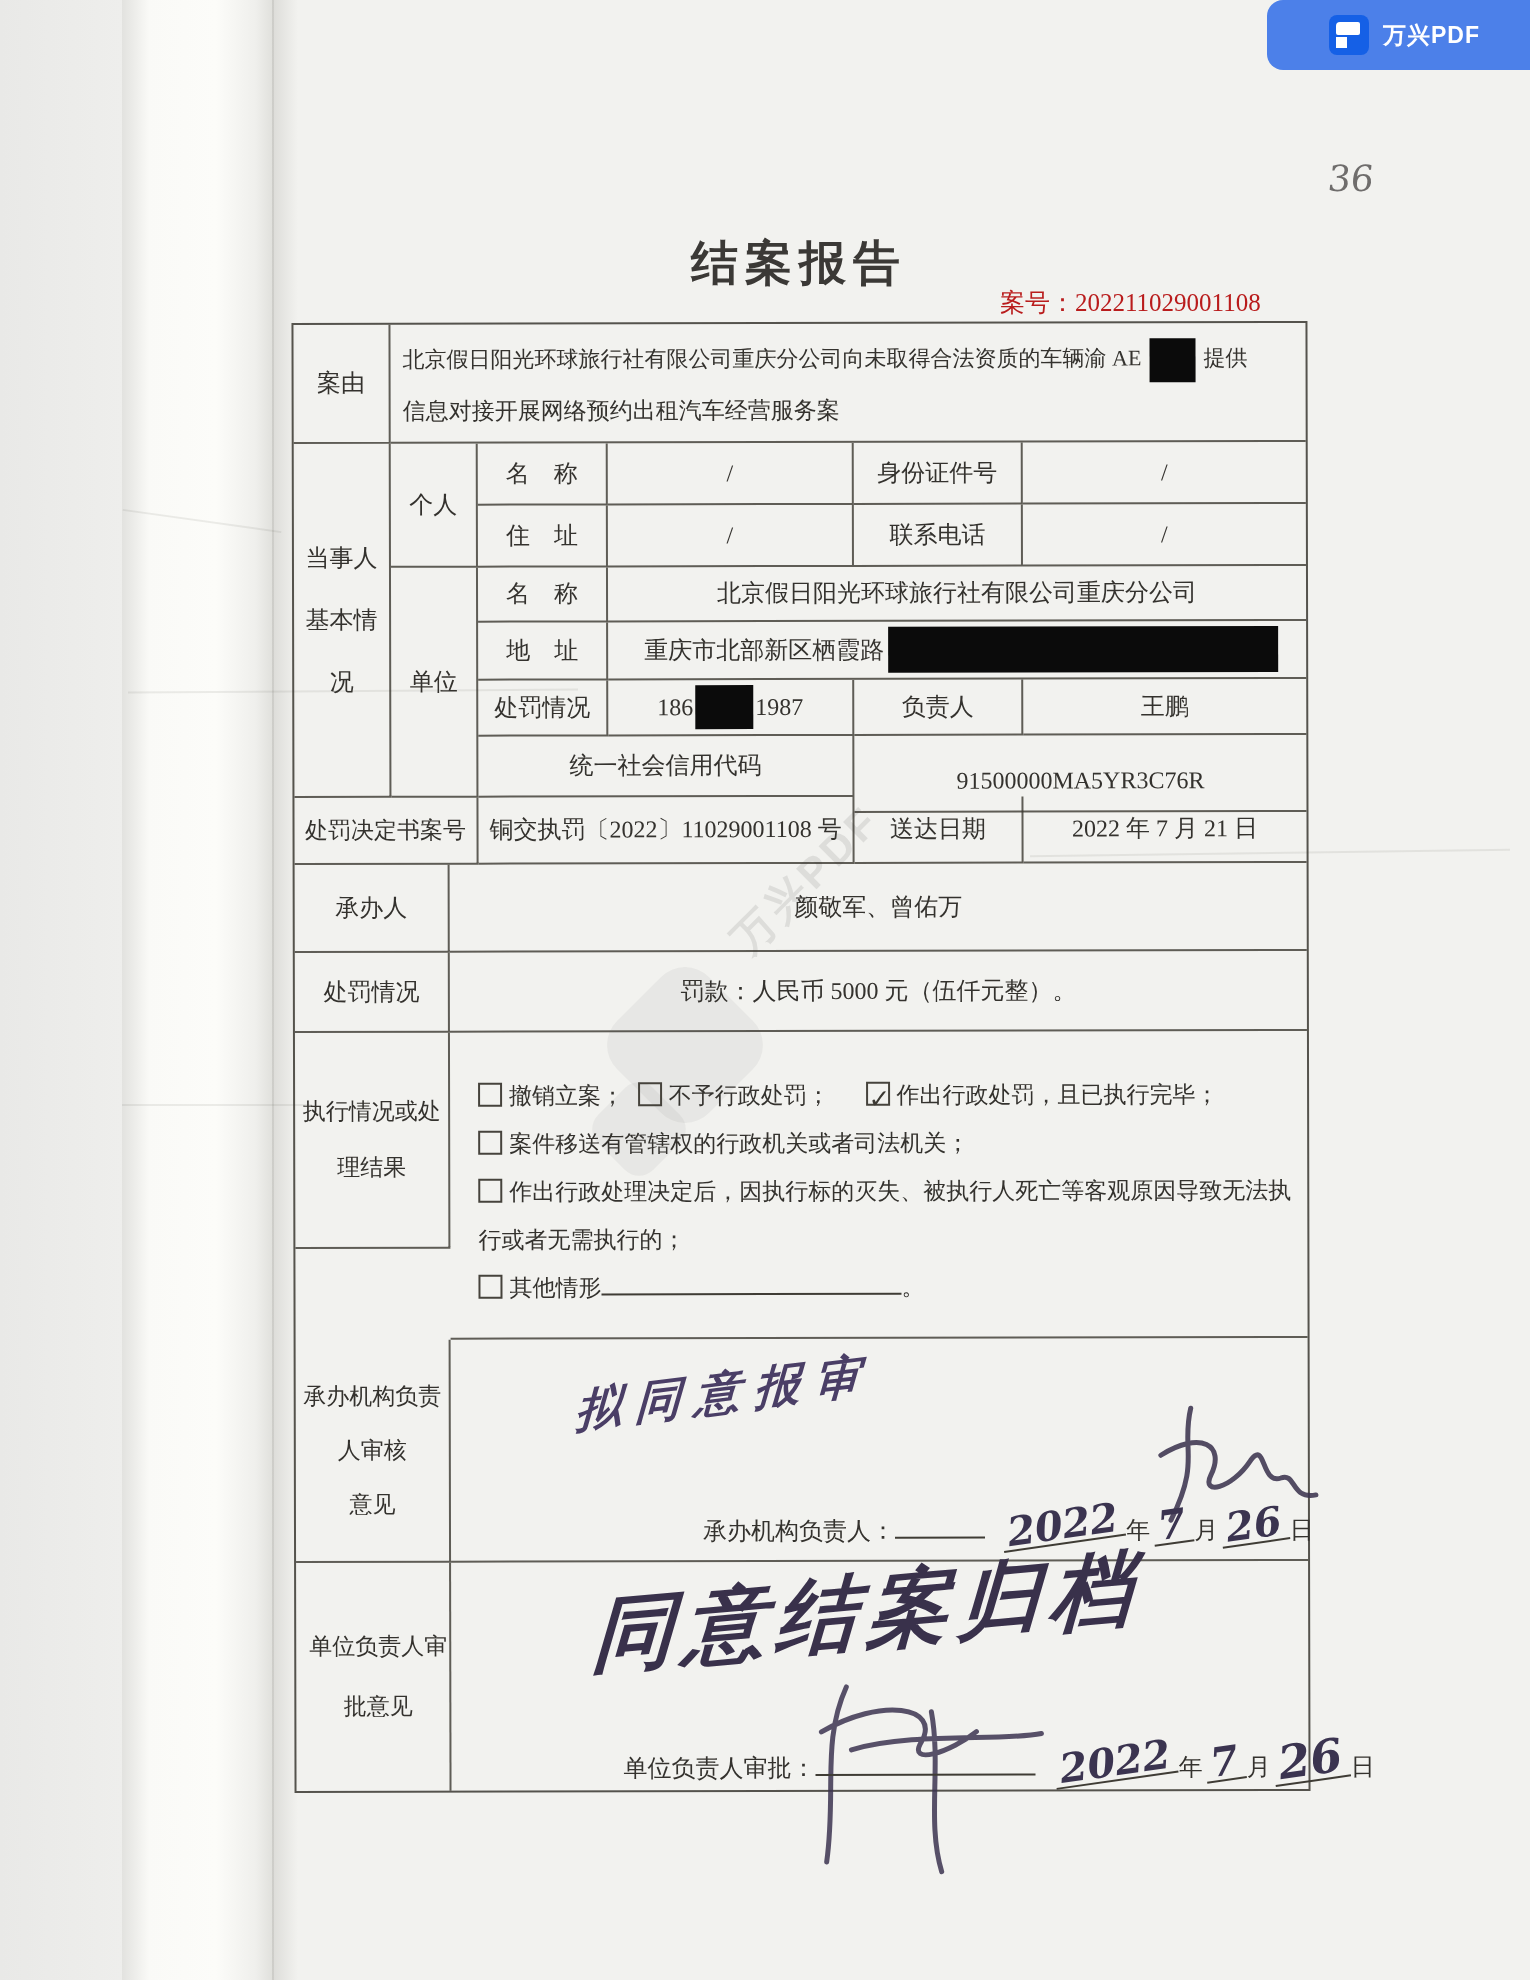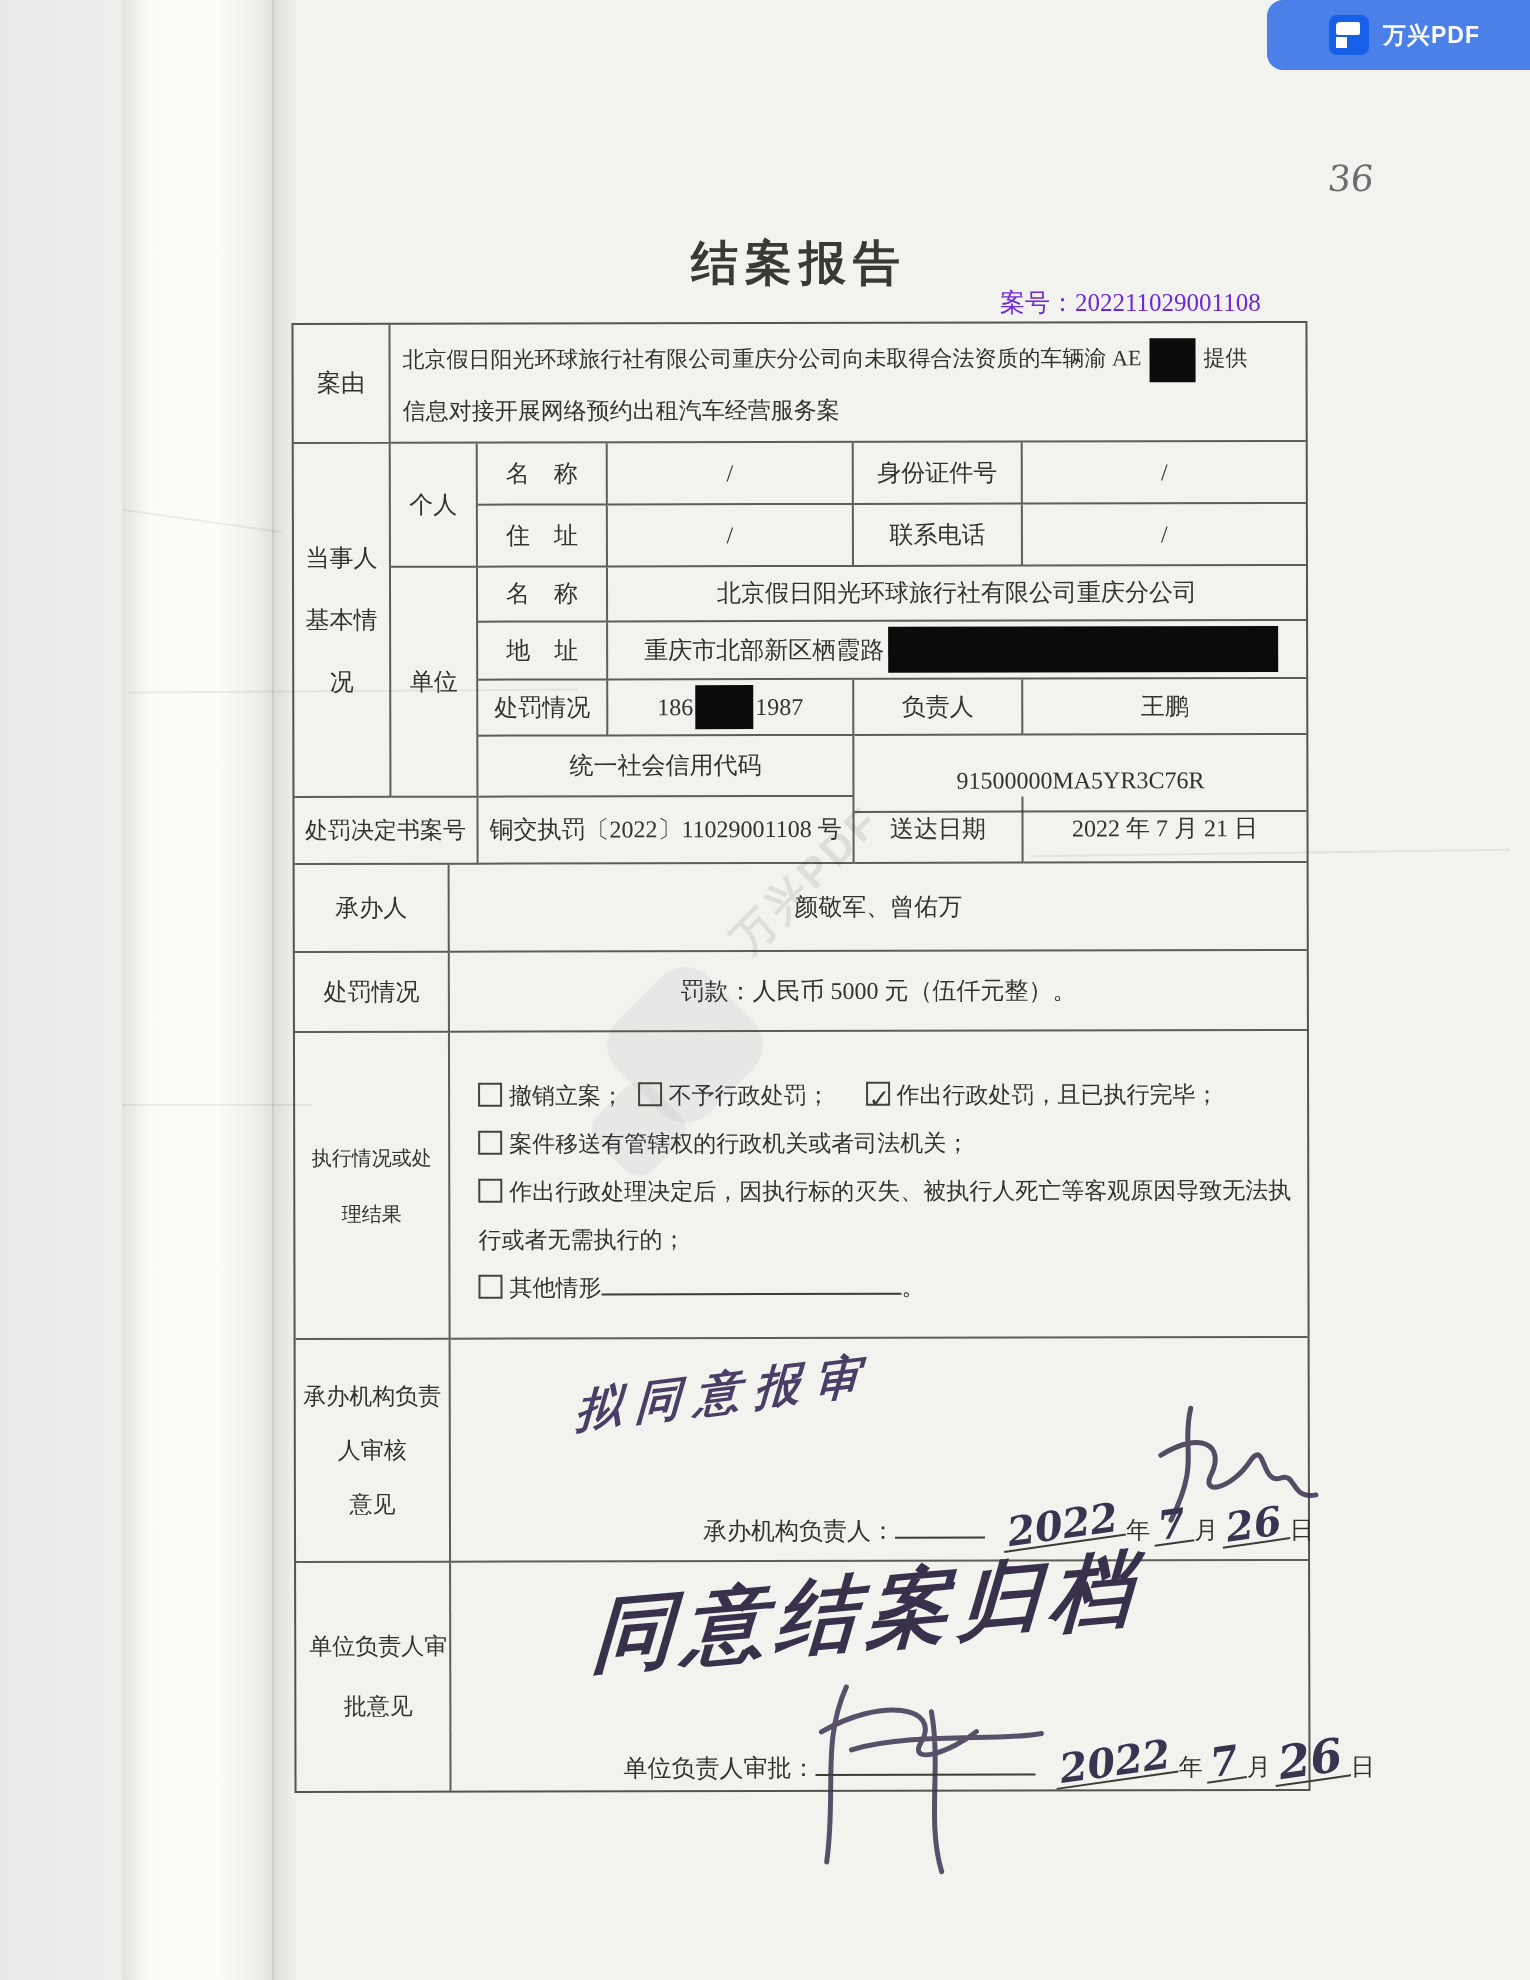--- a/index.html
+++ b/index.html
@@ -34,21 +34,21 @@
   .badge-logo .g1{position:absolute;left:7px;top:7px;width:24px;height:13px;background:#fff;border-radius:4px 2px 2px 2px;}
   .badge-logo .g2{position:absolute;left:7px;top:22px;width:11px;height:11px;background:#fff;}
   .badge-label{color:#fff;font-family:"Liberation Sans",sans-serif;font-weight:bold;
     font-size:23px;margin-left:14px;letter-spacing:1px;}
   
   .page-num{position:absolute;left:1328px;top:158px;font-size:36px;color:#6f6d6c;
     font-family:"DejaVu Serif",serif;transform:skewX(-6deg);}
   .doc-title{position:absolute;left:293px;top:232px;width:1012px;text-align:center;
     font-family:"Liberation Sans",sans-serif;font-weight:bold;font-size:47px;
     letter-spacing:7px;color:#3b3936;}
-  .case-no{position:absolute;left:1000px;top:286px;width:305px;font-size:25px;color:#6d28d9;}
+  .case-no{position:absolute;left:1000px;top:286px;width:305px;font-size:25px;color:#b91c1c;}
   
   .sheet{position:absolute;left:293px;top:322px;width:1012px;height:1466px;
     border:2px solid rgba(58,55,48,.85);transform:rotate(-.12deg);}
   .cell{position:absolute;box-sizing:border-box;display:flex;align-items:center;
     justify-content:center;font-size:24px;line-height:1.35;text-align:center;}
   .br{border-right:2px solid rgba(58,55,48,.8);}
   .bb{border-bottom:2px solid rgba(58,55,48,.8);}
   .left{justify-content:flex-start;text-align:left;}
   .col{flex-direction:column;}
   .redact{display:inline-block;background:#0b0b0b;vertical-align:middle;}
@@ -151,21 +151,21 @@
   <div class="cell br bb" style="left:184px;top:473px;width:376px;height:67px;">铜交执罚〔2022〕11029001108 号</div>
   <div class="cell br bb" style="left:560px;top:473px;width:169px;height:67px;">送达日期</div>
   <div class="cell bb" style="left:729px;top:473px;width:283px;height:67px;">2022 年 7 月 21 日</div>
 
   <div class="cell br bb" style="left:0;top:540px;width:155px;height:88px;font-family:Liberation Serif, serif;">承办人</div>
   <div class="cell bb" style="left:155px;top:540px;width:857px;height:88px;">颜敬军、曾佑万</div>
 
   <div class="cell br bb" style="left:0;top:628px;width:155px;height:80px;">处罚情况</div>
   <div class="cell bb" style="left:155px;top:628px;width:857px;height:80px;">罚款：人民币 5000 元（伍仟元整）。</div>
 
-  <div class="cell br bb col label-stack" style="left:0;top:708px;width:155px;height:307px;font-size:20px;line-height:56px;">
+  <div class="cell br bb col label-stack" style="left:0;top:708px;width:155px;height:216px;font-size:23px;line-height:56px;">
     <span>执行情况或处</span>
     <span>理结果</span>
   </div>
   <div class="cell bb left col" style="left:155px;top:708px;width:857px;height:307px;padding:40px 20px 0 28px;
               align-items:flex-start;justify-content:flex-start;font-size:23px;line-height:48px;">
     <div style="white-space:nowrap;">
       <span class="cbx"></span><span>撤销立案；</span>
       <span class="cbx" style="margin-left:8px;"></span><span>不予行政处罚；</span>
       <span class="cbx" style="margin-left:30px;"><i class="tick">✓</i></span><span>作出行政处罚，且已执行完毕；</span>
     </div>

